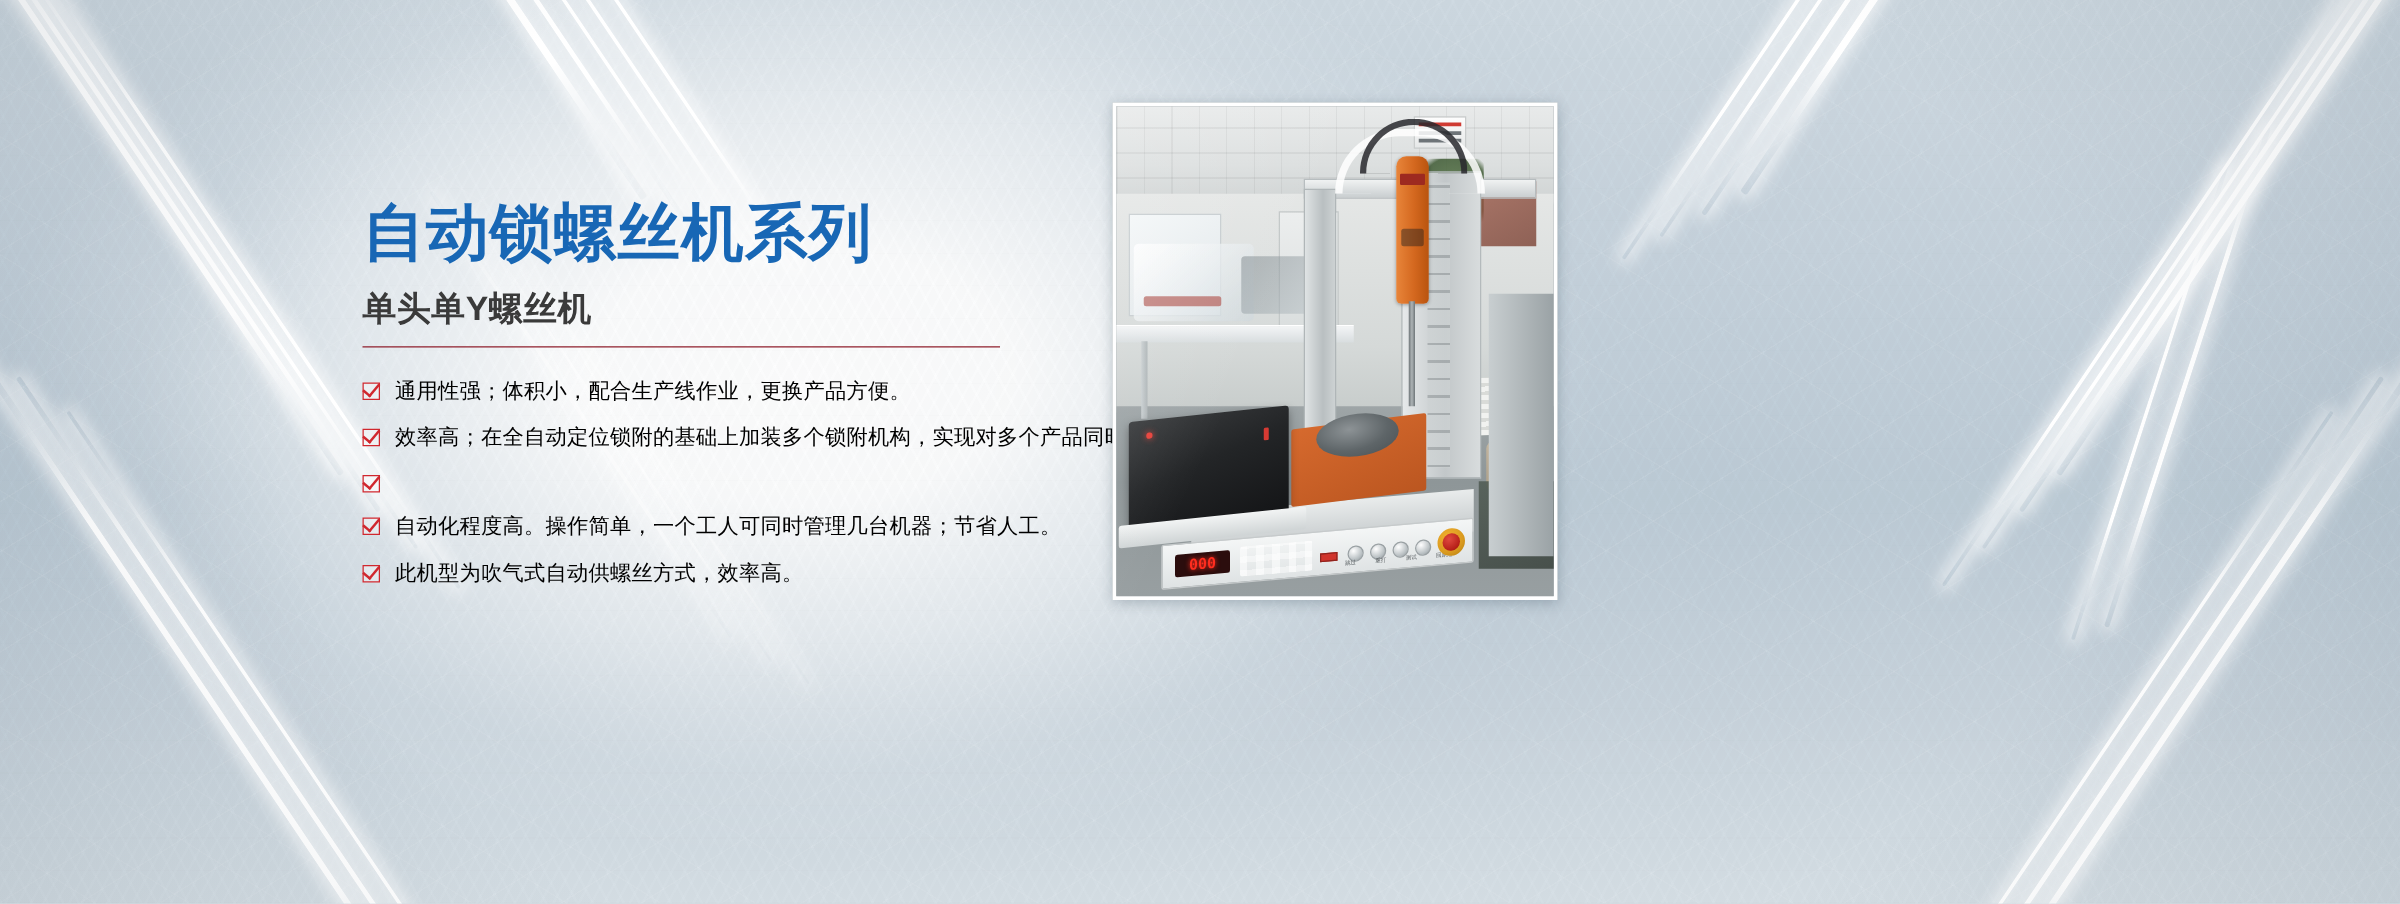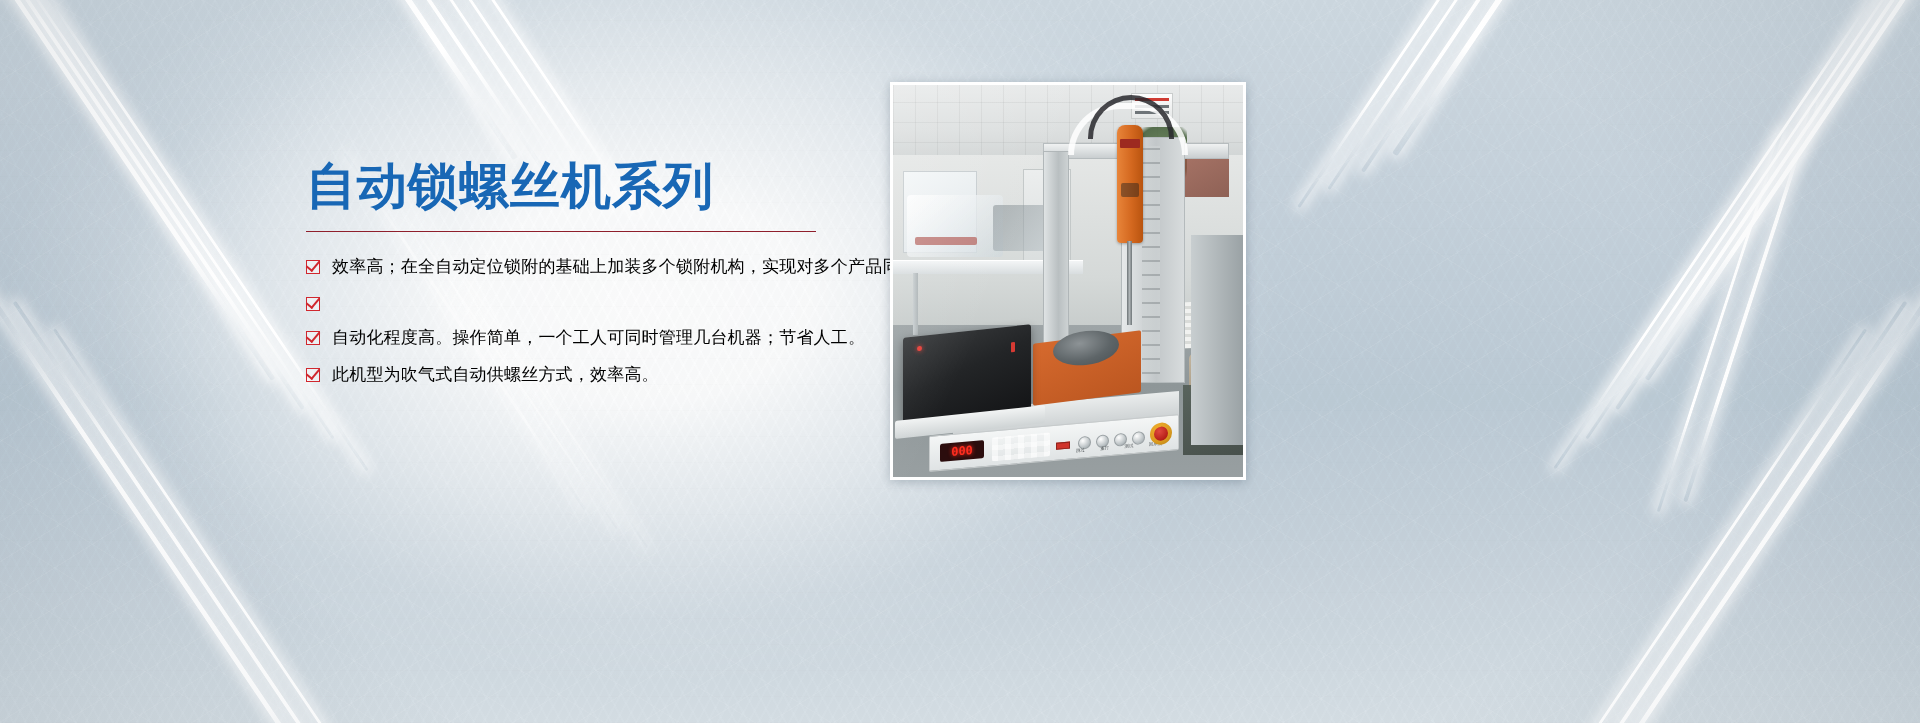--- a/index.html
+++ b/index.html
@@ -53,21 +53,21 @@
     position:absolute;
     background:linear-gradient(90deg, rgba(255,255,255,0) 0%, #ffffff 25%, #ffffff 75%, rgba(255,255,255,0) 100%);
     box-shadow:0 0 14px 3px rgba(255,255,255,0.85);
     transform-origin:center;
     border-radius:2px;
   }
 
   
   .content{
     position:absolute;
-    left:306px; top:160px;
+    left:290px; top:160px;
     width:600px;
   }
   .title{
     font-size:50px;
     font-weight:bold;
     letter-spacing:1px;
     line-height:1.05;
     white-space:nowrap;
     margin-bottom:18px;
   }
@@ -418,24 +418,29 @@
     <div class="streak" style="right:-40px;top:300px;width:420px;height:4px;transform:rotate(-72deg);"></div>
     <div class="streak" style="right:0px;top:320px;width:400px;height:3px;transform:rotate(-72deg);"></div>
   </div>
 
   <div class="vignette"></div>
 
   <div class="content">
 
     <div class="title" style="color:#1867b5;">自动锁螺丝机系列</div>
 
+    <div class="subtitle" style="color:#3a3a3a;">单头单Y螺丝机</div>
 
     <div class="divider"></div>
 
     <ul class="bullets">
+      <li class="bullet">
+        <span class="check"></span>
+        <span class="btext">通用性强；体积小，配合生产线作业，更换产品方便。</span>
+      </li>
       <li class="bullet">
         <span class="check"></span>
         <span class="btext">效率高；在全自动定位锁附的基础上加装多个锁附机构，实现对多个产品同时锁附。</span>
       </li>
       <li class="bullet">
         <span class="check"></span>
       </li>
       <li class="bullet">
         <span class="check"></span>
         <span class="btext">自动化程度高。操作简单，一个工人可同时管理几台机器；节省人工。</span>

